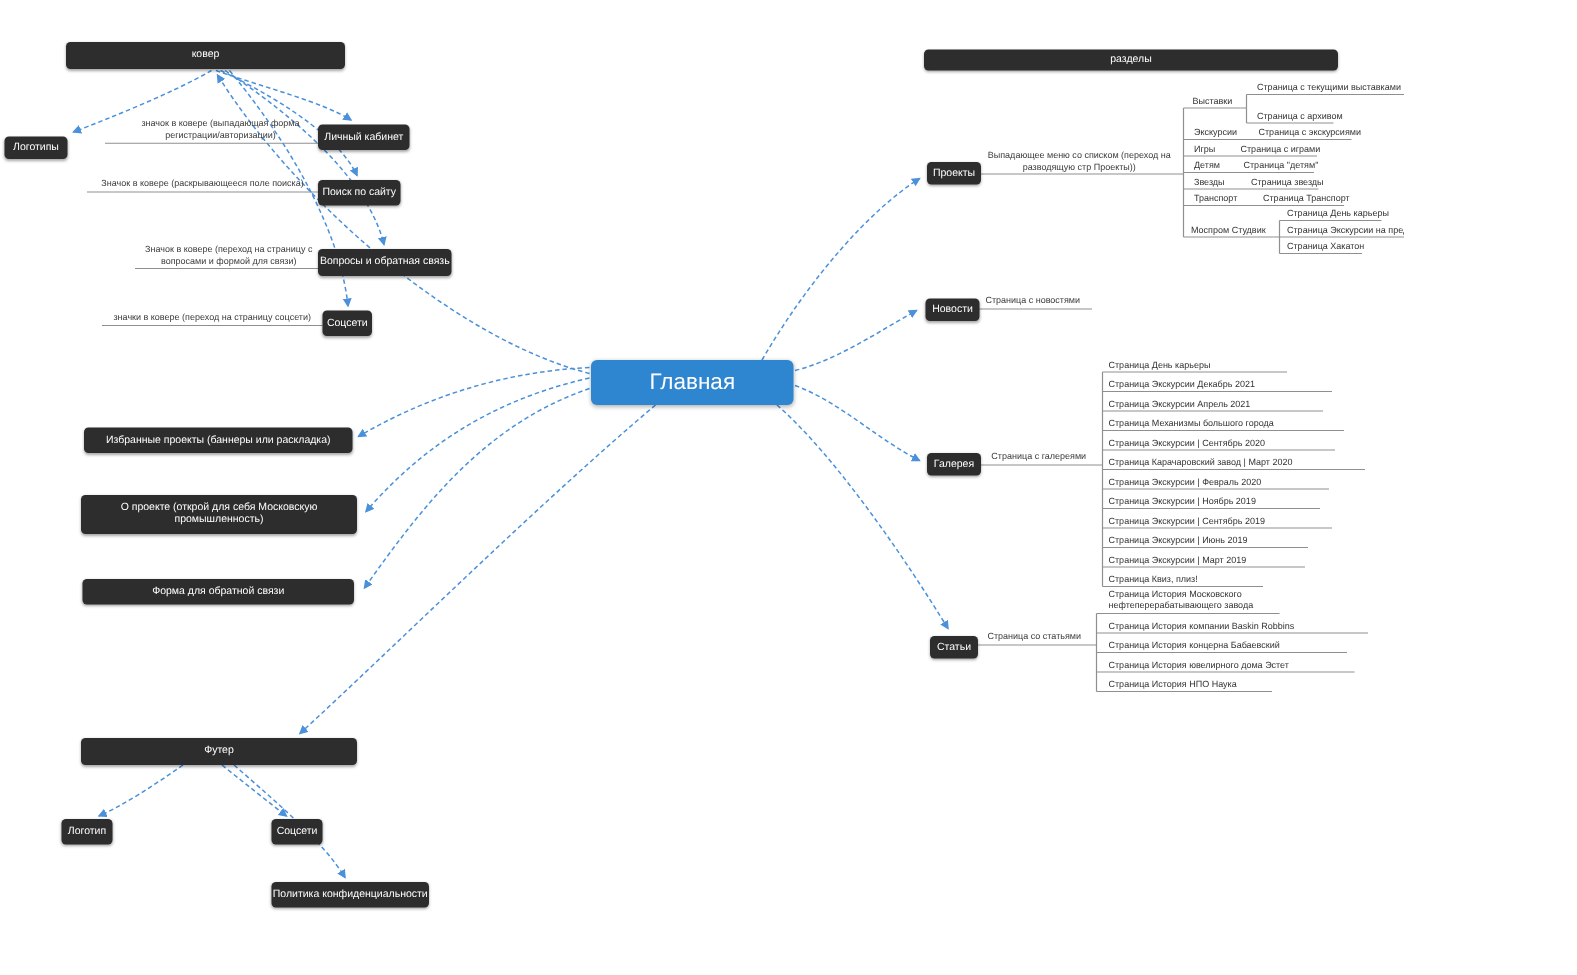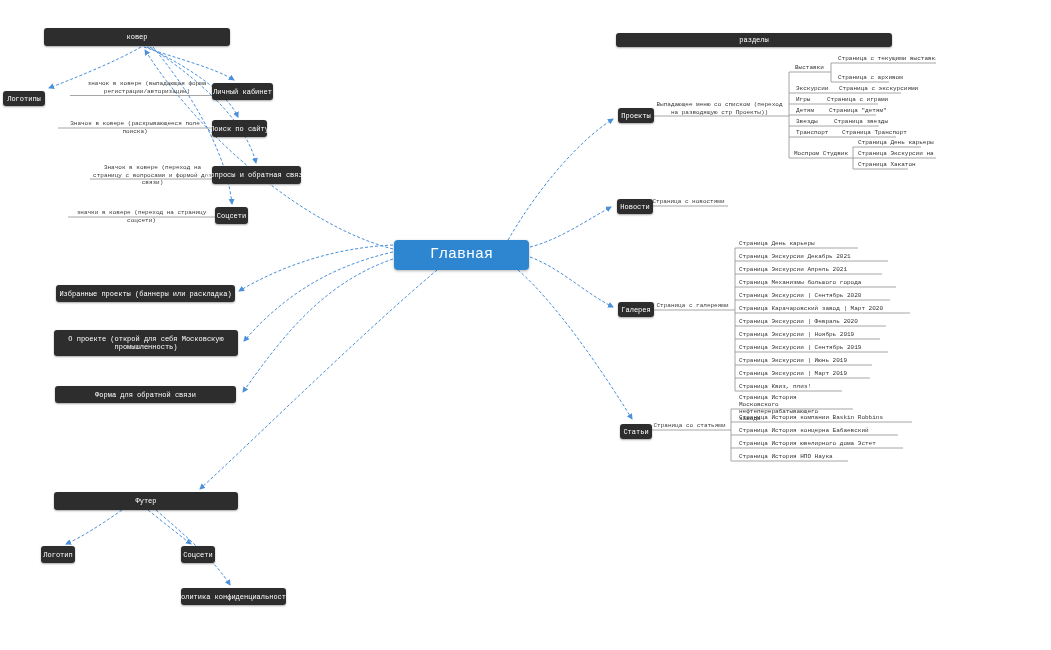--- a/index.html
+++ b/index.html
@@ -1,17 +1,17 @@
 <!DOCTYPE html>
 <html><head>
 <meta charset="utf-8">
 <style>
   html,body{margin:0;padding:0;background:#fff;}
   .canvas{position:relative;width:936px;height:650px;background:#ffffff;
-          font-family:Liberation Mono, monospace;overflow:hidden;}
+          font-family:Liberation Sans, sans-serif;overflow:hidden;}
   svg.layer{position:absolute;left:0;top:0;z-index:1;}
   .n{position:absolute;background:#2d2d2d;color:#fff;border-radius:3px;
      display:flex;align-items:center;justify-content:center;text-align:center;
      font-size:7px;line-height:8px;box-shadow:0 1px 2px rgba(0,0,0,.35);
      padding:0 2px;box-sizing:border-box;z-index:3;}
   .nw{white-space:nowrap;}
   .n.blue{background:#2f86d0;font-size:15px;line-height:16px;border-radius:4px;
           box-shadow:0 1px 3px rgba(0,0,0,.3);}
   .lbl{position:absolute;font-size:6px;line-height:7.5px;color:#3a3a3a;
        text-align:center;z-index:2;}

